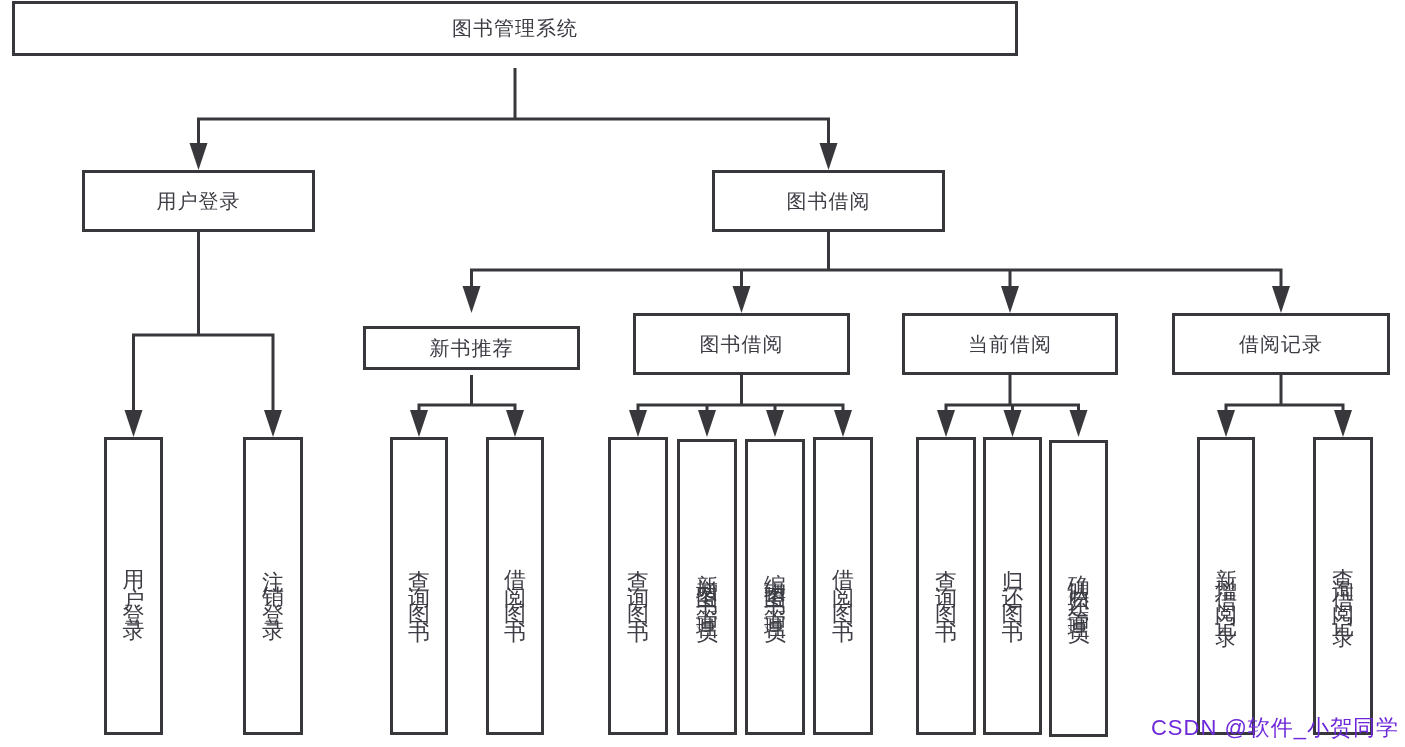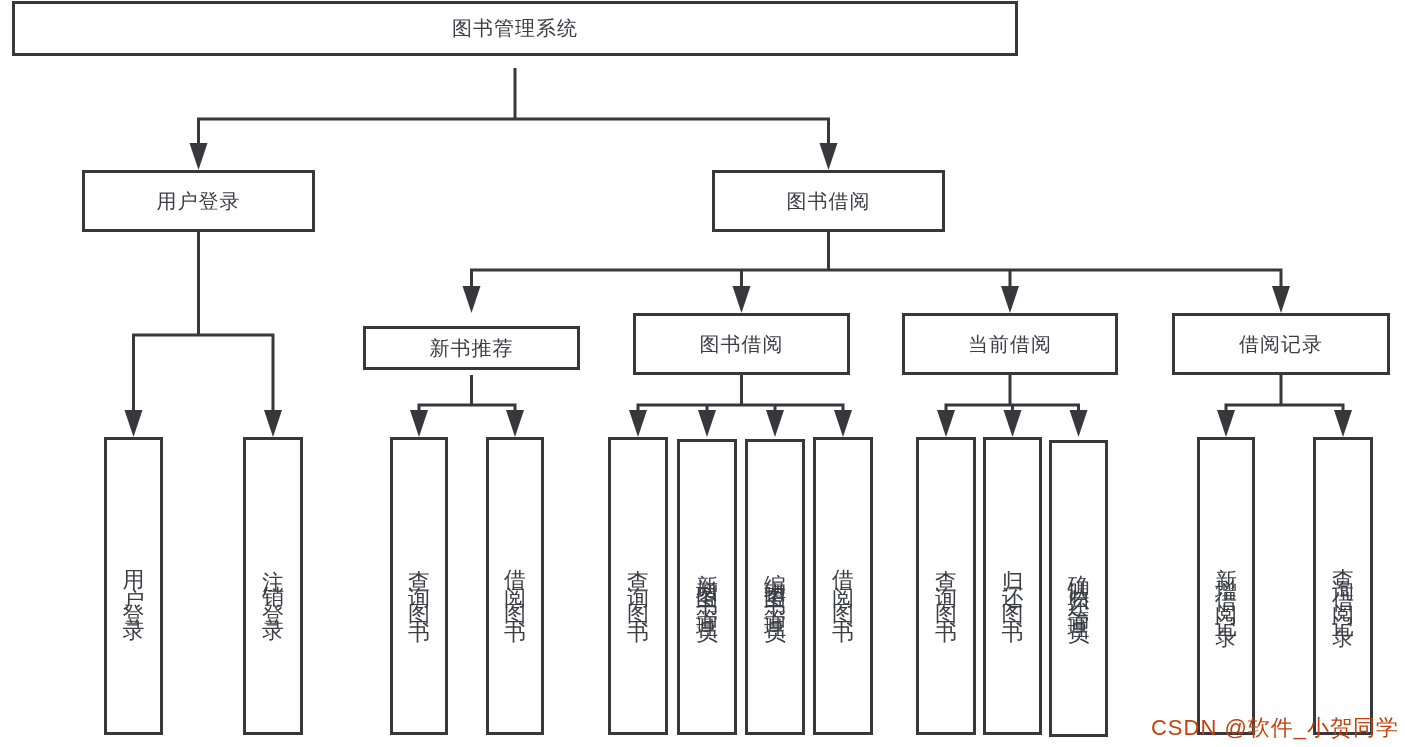--- a/index.html
+++ b/index.html
@@ -46,21 +46,21 @@
     white-space: nowrap;
   }
   .sp4 { letter-spacing: 17px; }
   .sp6 { letter-spacing: 12px; }
   .sp9 { letter-spacing: 7px; }
   .watermark {
     position: absolute;
     right: 6px;
     bottom: 4px;
     font-size: 22px;
-    color: #c2410c;
+    color: #6d28d9;
     letter-spacing: 1px;
     z-index: 5;
     white-space: nowrap;
   }
 </style>
 </head>
 <body>
 
 <div class="canvas">
 

